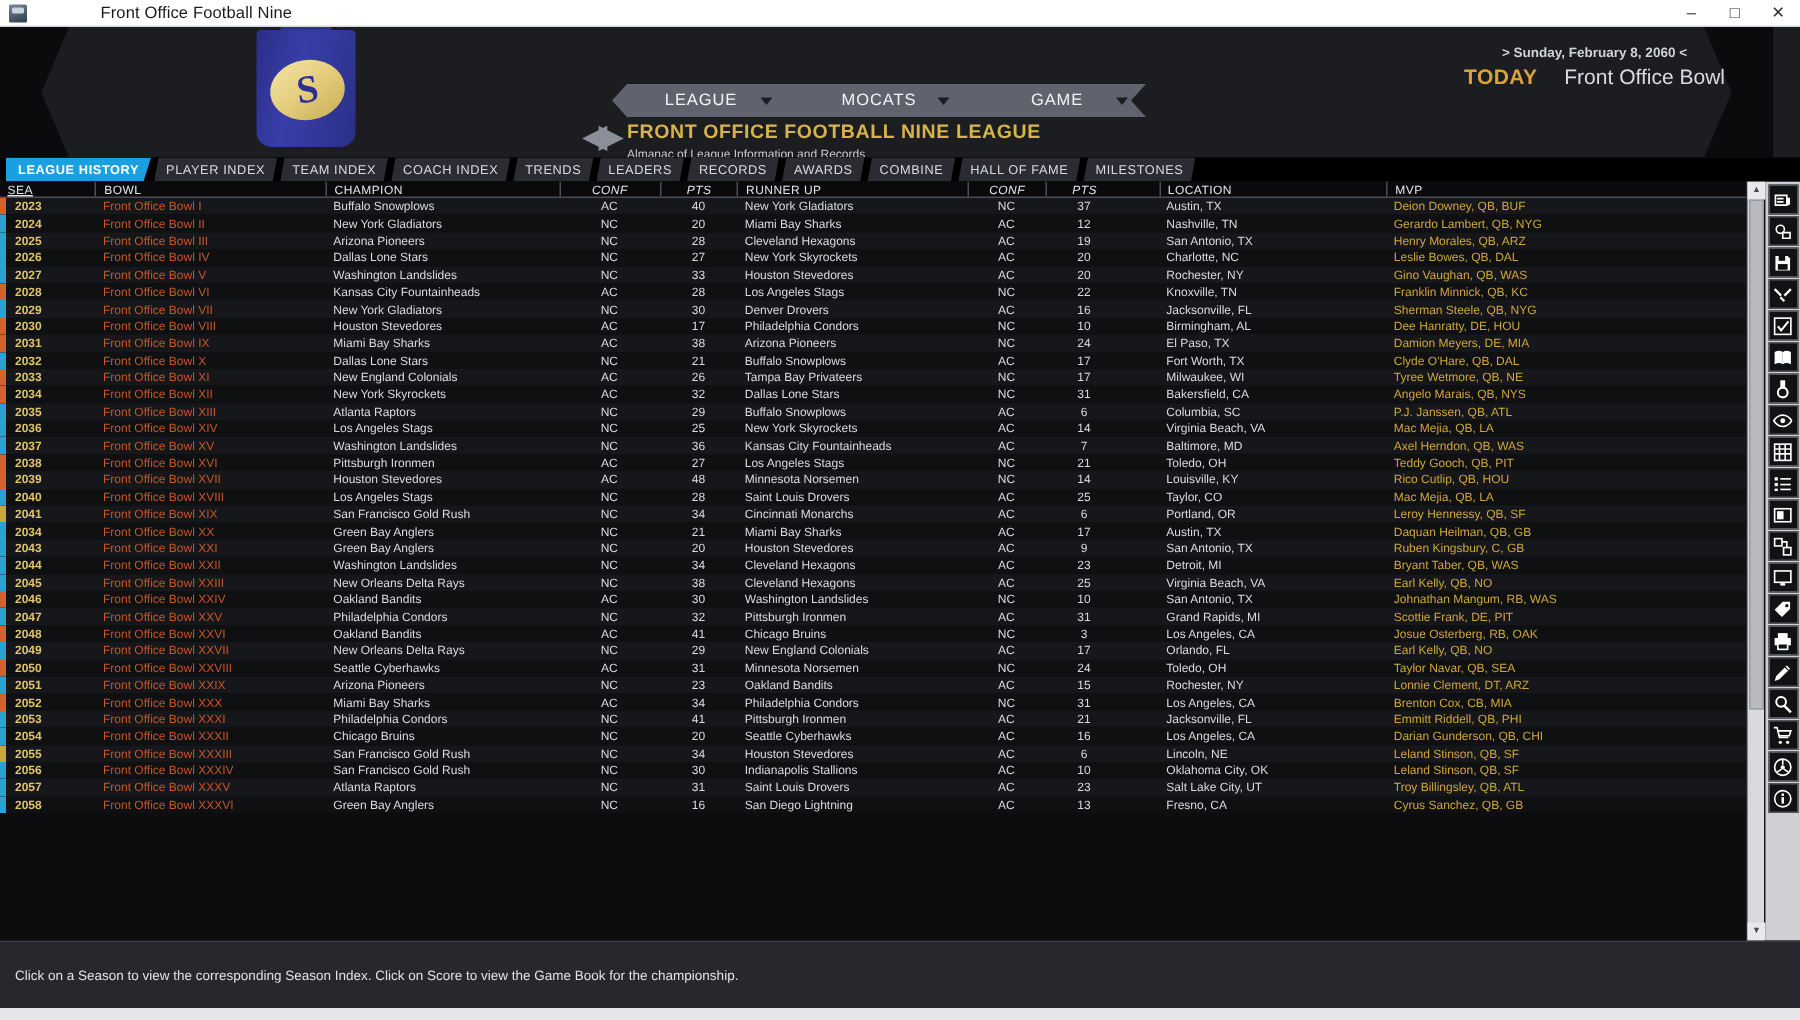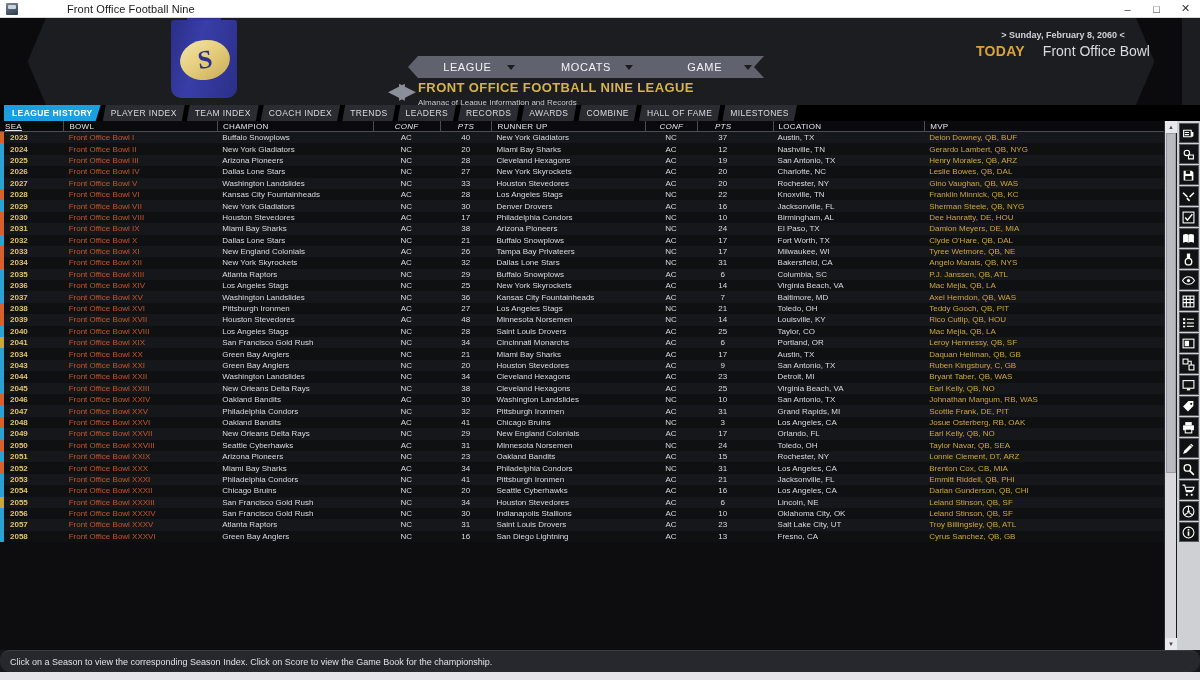--- a/index.html
+++ b/index.html
@@ -191,22 +191,22 @@
     padding-top: 2px; gap: 1px;
     border-left: 1px solid #1a1a1c;
   }
   .ricon {
     width: 20px; height: 20px; background: #111214; border: 1px solid #55575d;
     display: flex; align-items: center; justify-content: center;
     color: #f0f1f4; flex: none;
   }
   .ricon svg { width: 13px; height: 13px; fill: #f1f2f5; stroke: none; }
   .footer {
-    height: 22px; background: #26282d; border-top: 1px solid #3a3c42;
-    display: flex; align-items: center; padding-left: 10px; flex: none; border-radius: 10px;
+    height: 45px; background: #26282d; border-top: 1px solid #3a3c42;
+    display: flex; align-items: center; padding-left: 10px; flex: none;
   }
   .footer-text { font-size: 9px; color: #dfe1e6; }
   .statusbar { height: 8px; background: #e6e6ea; flex: none; }
 </style>
 </head>
 <body>
 
 <div class="titlebar">
   <div class="tb-icon"></div>
   <div class="tb-title">Front Office Football Nine</div>

